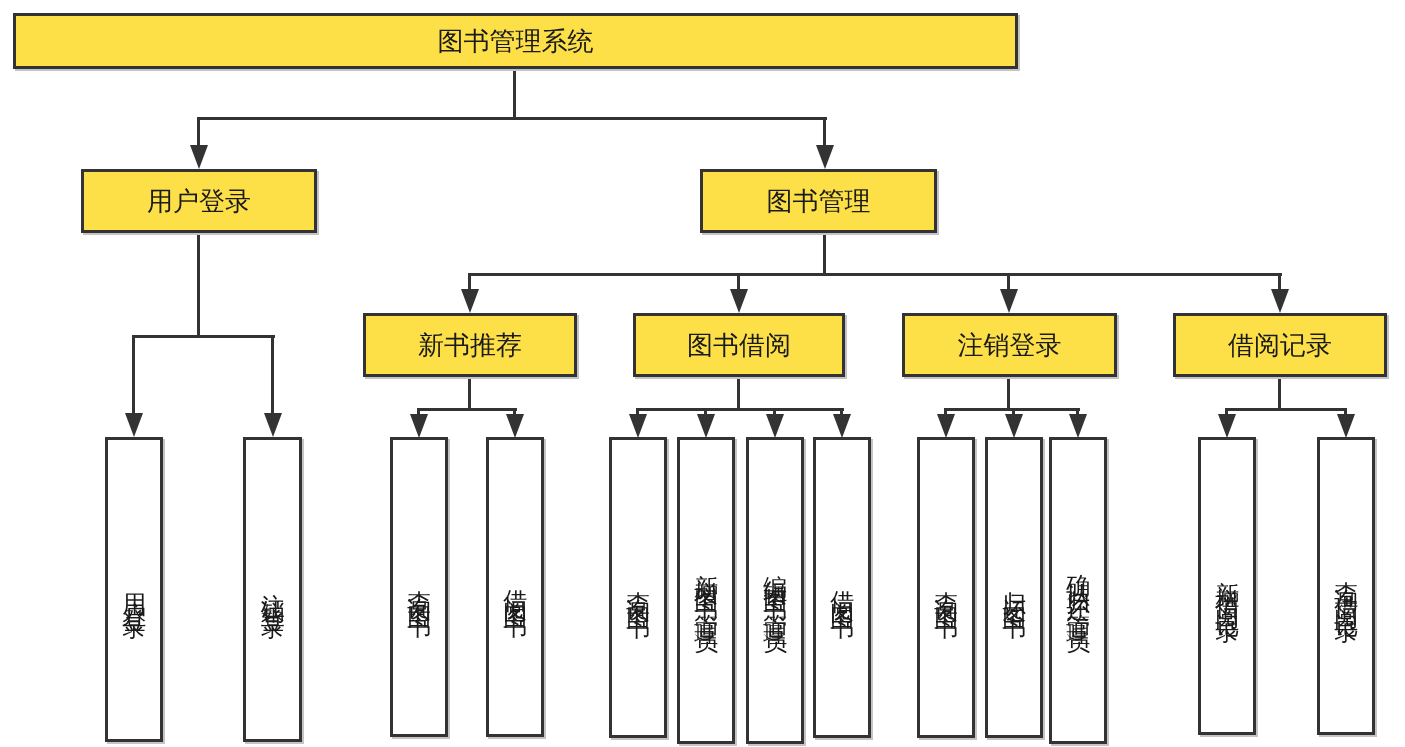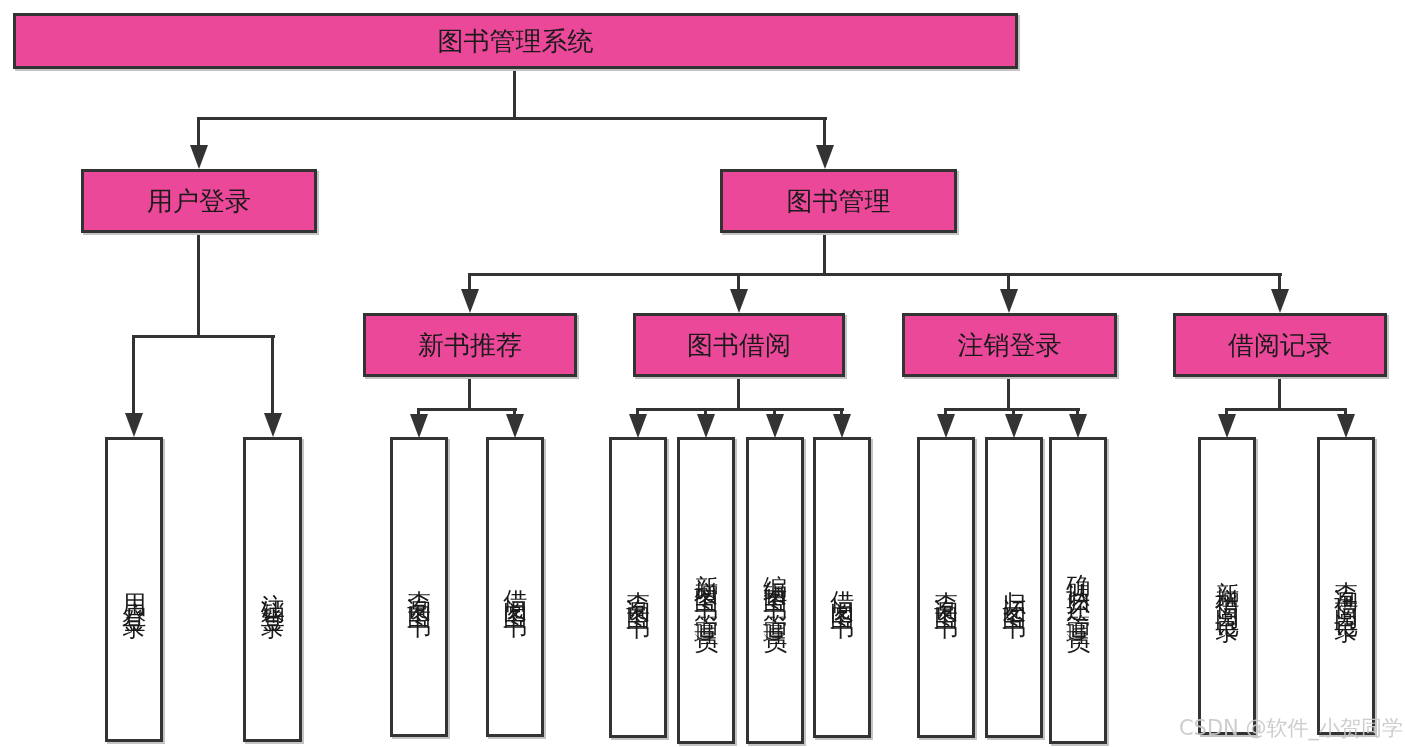--- a/index.html
+++ b/index.html
@@ -8,21 +8,21 @@
     --shadow:#c4c4c4;
     --bg:#ffffff;
     --wm:#c9c9c9;
   }
   *{box-sizing:border-box;margin:0;padding:0;}
   body{font-family:"DejaVu Sans","Liberation Sans",sans-serif;background:#fff;}
   .canvas{
     position:relative;width:1405px;height:747px;background:var(--bg);overflow:hidden;
   }
   .hbox{
-    position:absolute;border:3px solid var(--line);background:#ec4899;
+    position:absolute;border:3px solid var(--line);background:#fde047;
     display:flex;align-items:center;justify-content:center;
     font-size:26px;color:var(--text);box-shadow:2px 2px 0 var(--shadow);
     z-index:2;
   }
   .vbox{
     position:absolute;border:3px solid var(--line);background:#fff;
     display:flex;align-items:center;justify-content:center;
     font-size:24px;color:var(--text);box-shadow:2px 2px 0 var(--shadow);
     z-index:2;
   }
@@ -54,21 +54,21 @@
   <div class="vline" style="left:513px;top:69px;height:51px"></div>
   <div class="hline" style="left:197px;top:117px;width:630px"></div>
   <div class="vline" style="left:197px;top:117px;height:30px"></div>
   <div class="arrow" style="left:190px;top:145px"></div>
   <div class="vline" style="left:823px;top:117px;height:30px"></div>
   <div class="arrow" style="left:816px;top:145px"></div>
 
   <div class="hbox" style="left:81px;top:169px;width:236px;height:64px">
     <span>用户登录</span>
   </div>
-  <div class="hbox" style="left:720px;top:169px;width:237px;height:64px">
+  <div class="hbox" style="left:700px;top:169px;width:237px;height:64px">
     <span>图书管理</span>
   </div>
 
   <div class="vline" style="left:197px;top:233px;height:105px"></div>
   <div class="hline" style="left:132px;top:335px;width:143px"></div>
   <div class="vline" style="left:132px;top:335px;height:80px"></div>
   <div class="arrow" style="left:125px;top:413px"></div>
   <div class="vline" style="left:271px;top:335px;height:80px"></div>
   <div class="arrow" style="left:264px;top:413px"></div>
 
@@ -167,15 +167,14 @@
     <span class="vtext">确认归还（管理员）</span>
   </div>
 
   <div class="vbox" style="left:1198px;top:437px;width:58px;height:298px">
     <span class="vtext">新增借阅记录</span>
   </div>
   <div class="vbox" style="left:1317px;top:437px;width:58px;height:298px">
     <span class="vtext">查询借阅记录</span>
   </div>
 
-  <div class="watermark">CSDN @软件_小贺同学</div>
 
 </div>
 
 </body></html>

